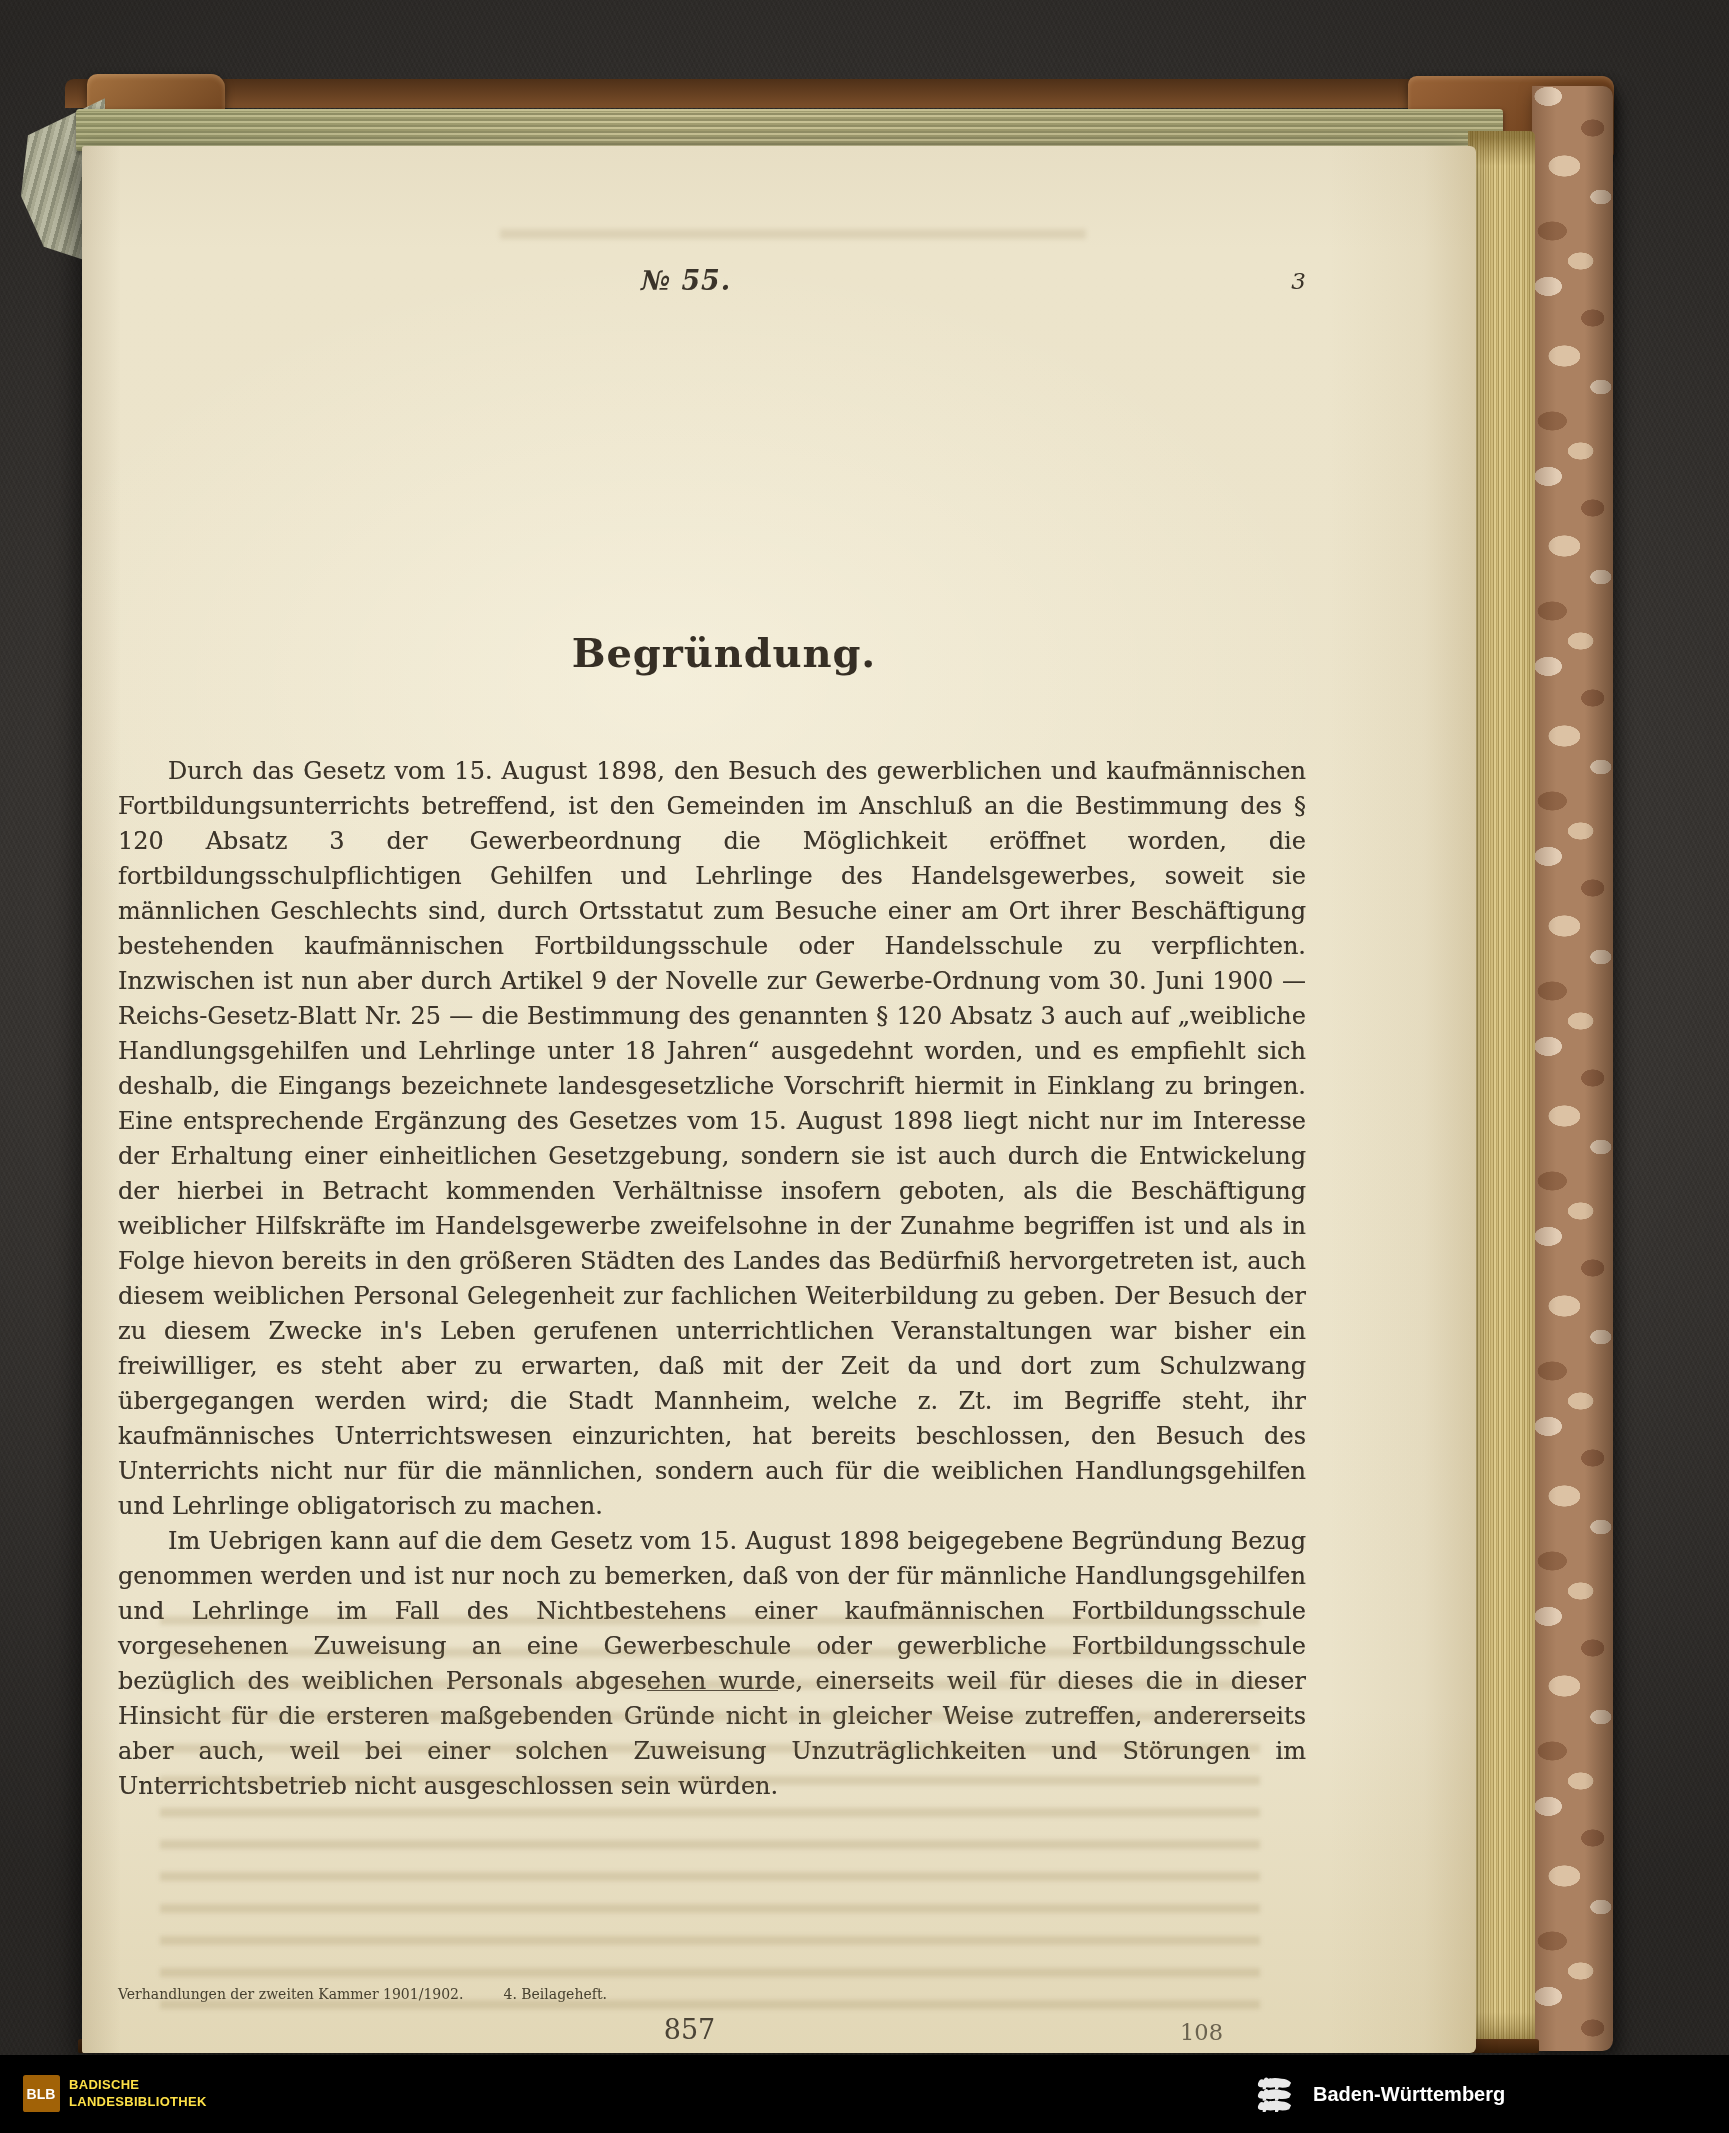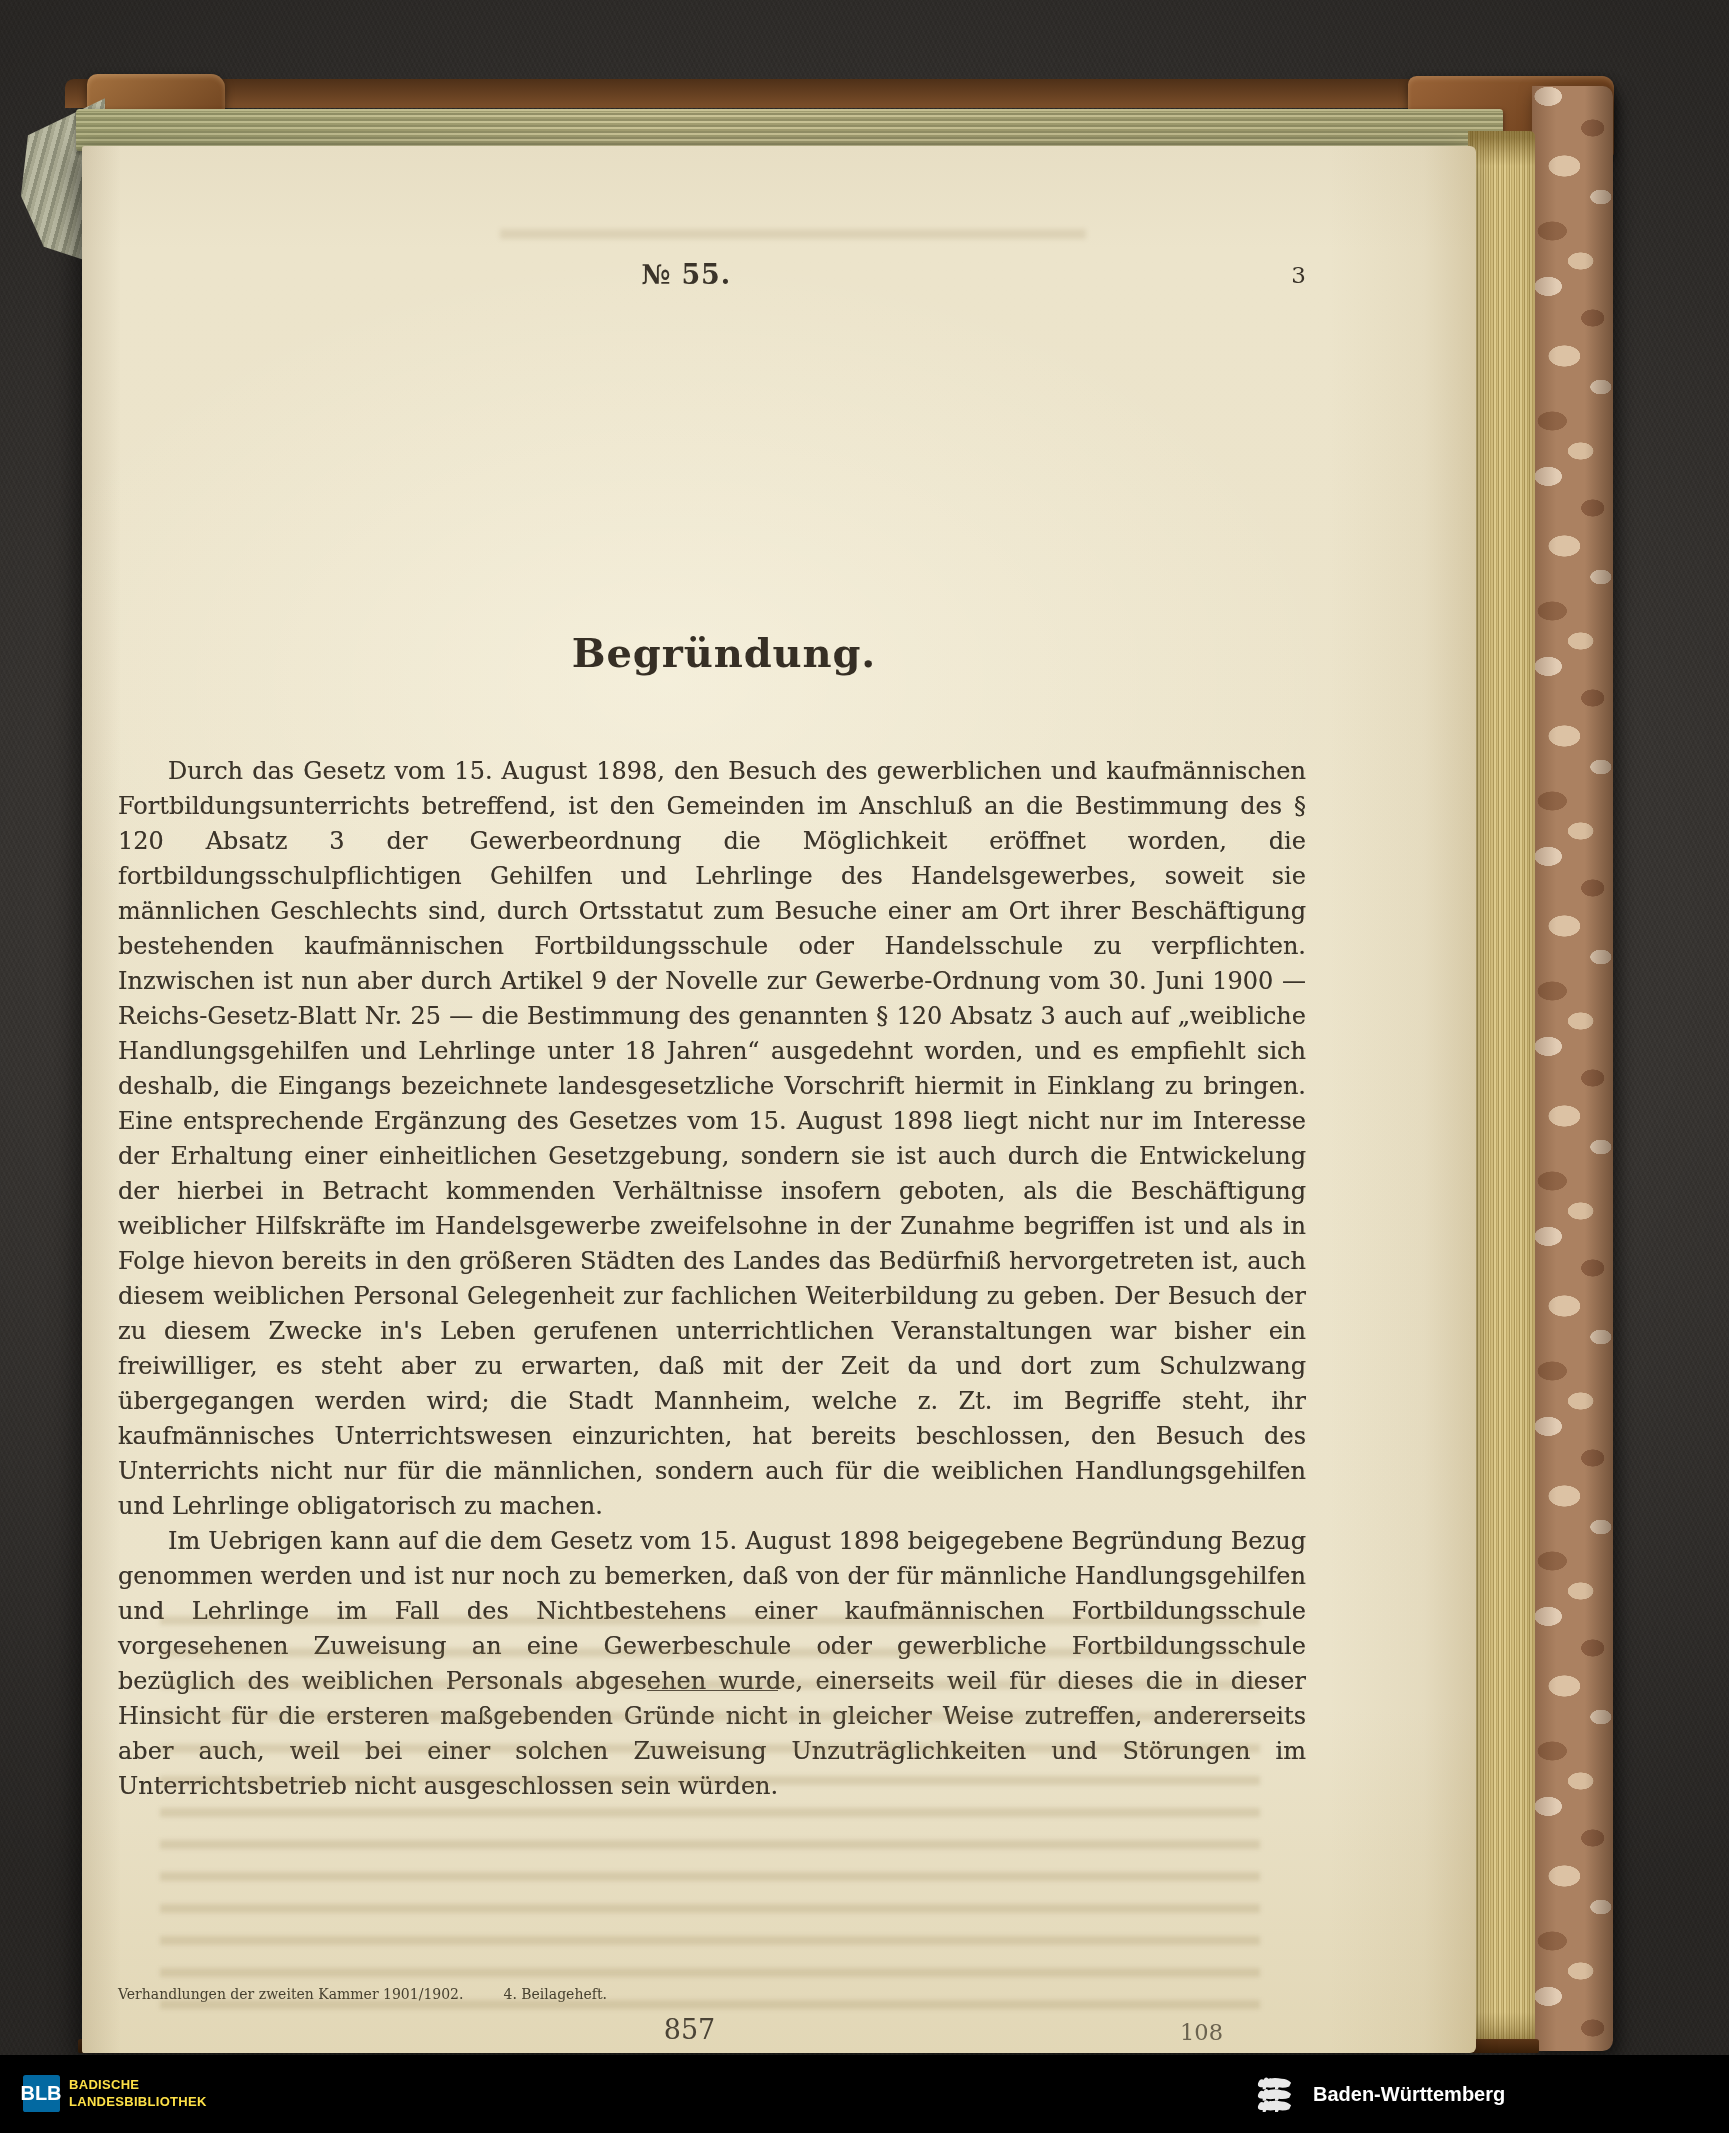--- a/index.html
+++ b/index.html
@@ -56,21 +56,21 @@
     background-color:#ebe3ca;
     background-image:
       radial-gradient(951px 605px at 42% 28%, rgba(255,252,238,0.45), rgba(255,252,238,0) 70%),
       linear-gradient(90deg, rgba(110,85,45,0.16) 0, rgba(110,85,45,0) 39px),
       linear-gradient(270deg, rgba(150,120,55,0.25) 0, rgba(150,120,55,0.08) 52px, rgba(150,120,55,0) 147px),
       linear-gradient(180deg, #e7dec4 0, #ece4cb 104px, #ebe3ca 82%, #e2d7b6 100%);
     box-shadow:-7px 8.6px 24px rgba(0,0,0,0.55);
     color:#3b342a;}
 
   .ghost-top{position:absolute;left:30%;width:42%;top:83px;height:10.4px;background:#9b855a;opacity:0.18;filter:blur(2.6px);}
-  .header-row{position:absolute;left:36px;width:1188px;top:113px;height:38px;}
+  .header-row{position:absolute;left:36px;width:1188px;top:119px;height:38px;font-style:italic;}
   .issue{position:absolute;left:0;right:52px;text-align:center;font-size:27px;font-weight:bold;letter-spacing:0.9px;}
   .pagenum{position:absolute;right:0;top:2.6px;font-size:23px;}
   .title{position:absolute;left:36px;width:1188px;top:471px;margin:12px;text-align:center;
     font-size:40px;font-weight:600;letter-spacing:0.9px;color:#362f25;}
   .body-text{position:absolute;left:36px;width:1188px;top:608px;
     font-size:24px;line-height:35px;text-align:justify;
     text-shadow:0 0 0.4px rgba(60,50,40,0.55);}
   .para{margin:0;text-indent:50px;}
   .divider{position:absolute;left:36px;width:1188px;top:1532px;text-align:center;}
   .divider span{display:inline-block;width:131px;border-top:1.7px solid #554c3e;}
@@ -78,22 +78,22 @@
     background:repeating-linear-gradient(180deg, rgba(150,128,78,0.20) 0 8.6px, rgba(150,128,78,0) 8.6px 32px);
     filter:blur(2.2px);}
   .footer-note{position:absolute;left:36px;top:1840px;font-size:14px;color:#46402f;}
   .footer-note .gap{margin-left:40px;}
   .scan-number{position:absolute;left:36px;width:1188px;top:1868px;text-align:center;
     font-size:27px;color:#4a4336;transform:translateX(-22.5px);}
   .sheet-number{position:absolute;left:1098px;top:1873px;font-size:22.5px;color:#6b6350;}
 
   .bottom-bar{position:absolute;left:0;top:2055px;width:1729px;height:78px;background:#000;}
   .blb{position:absolute;left:22.5px;top:20px;display:flex;align-items:center;gap:9.5px;}
-  .blb-badge{width:37px;height:37px;background:#0369a1;color:#fff;display:flex;align-items:center;justify-content:center;
-    font-family:"Liberation Sans",sans-serif;font-weight:bold;font-size:20px;border-radius:2.6px;}
+  .blb-badge{width:37px;height:37px;background:#a16207;color:#fff;display:flex;align-items:center;justify-content:center;
+    font-family:"Liberation Sans",sans-serif;font-weight:bold;font-size:14px;border-radius:2.6px;}
   .blb-name{color:#fde047;font-family:"Liberation Sans",sans-serif;font-weight:bold;font-size:13px;line-height:1.3;letter-spacing:0.3px;}
   .bw{position:absolute;left:1256px;top:21px;display:flex;align-items:center;gap:19px;}
   .bw-emblem{display:inline-flex;}
   .bw-name{color:#fff;font-family:"Liberation Sans",sans-serif;font-weight:bold;font-size:20px;}
 </style>
 </head>
 <body>
 
 <div class="stage">
   <div class="book">

